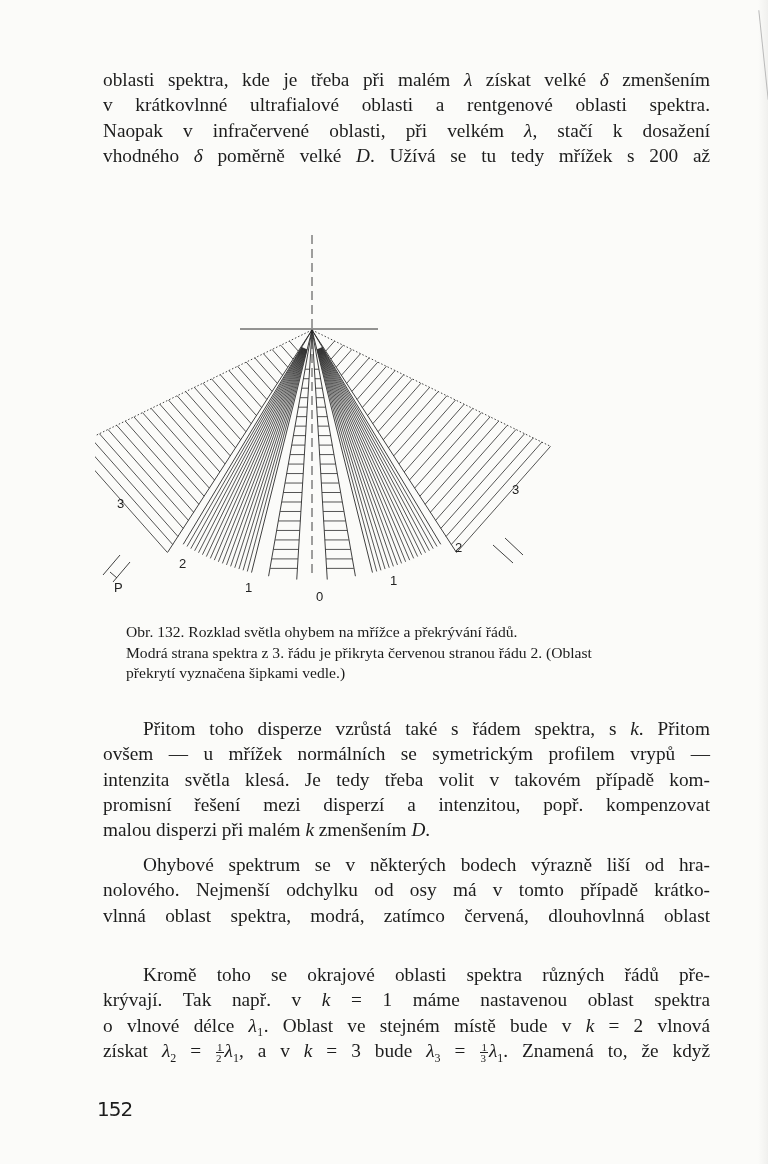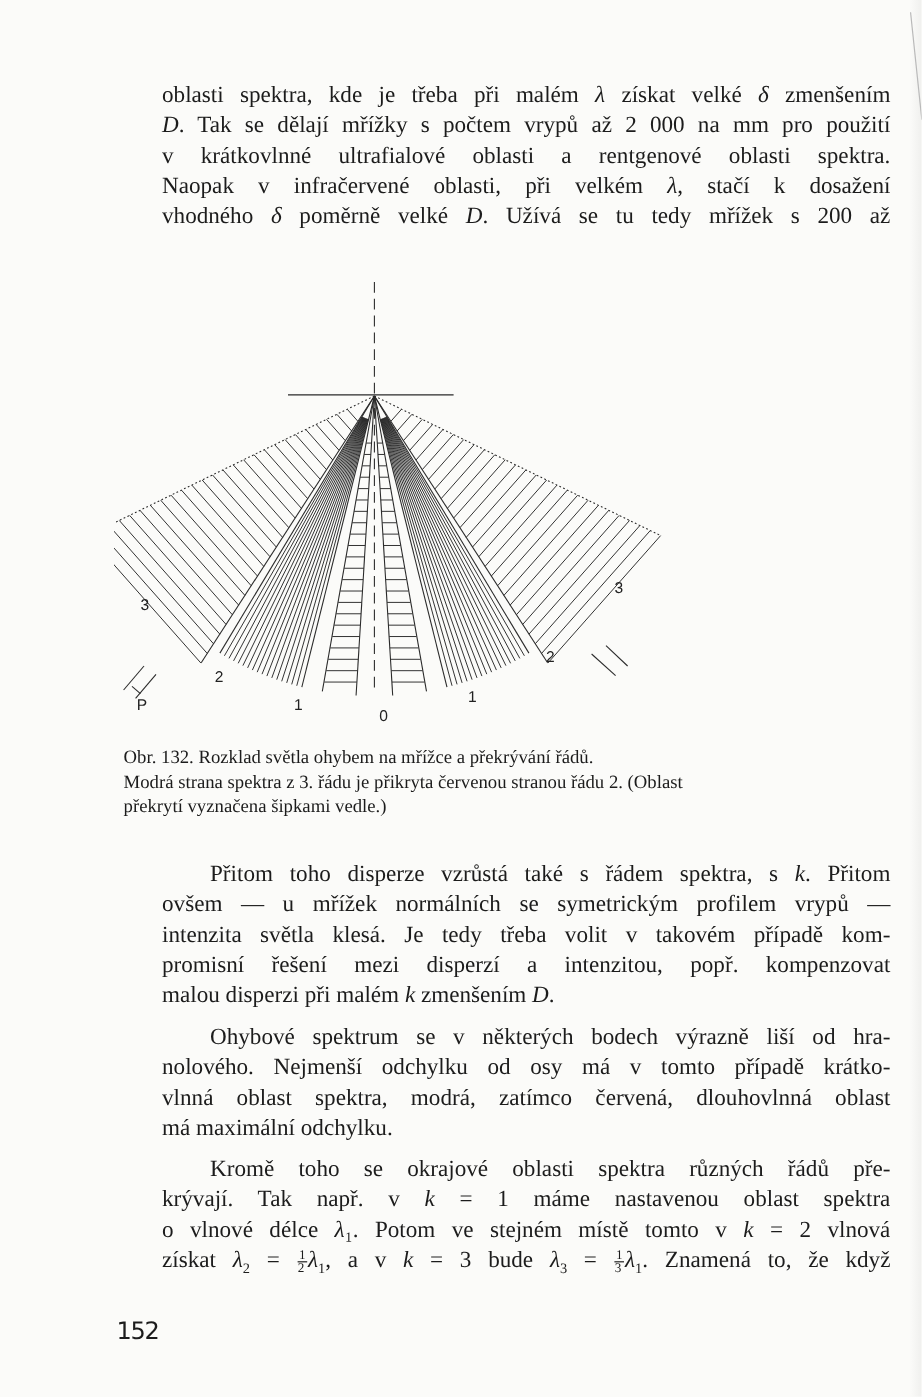--- a/index.html
+++ b/index.html
@@ -3,49 +3,48 @@
   <meta charset="utf-8">
   <style>
     html, body { margin: 0; padding: 0; }
     body {
       width: 768px; height: 1164px; background: #fbfbf9; position: relative; overflow: hidden;
       font-family: "Liberation Serif", "DejaVu Serif", serif; color: #1c1c1c;
     }
     .page-edge { position: absolute; right: 0; top: 0; width: 10px; height: 1164px;
       background: linear-gradient(to right, #fbfbf9, #f0f0ee); }
     .page-edge-line { position: absolute; right: 4px; top: 10px; width: 1px; height: 90px; background: #b9b9b9; transform: rotate(-6deg); }
-    .text-block { position: absolute; left: 103px; width: 607px; font-size: 19.3px; line-height: 25.3px; margin-left: 32px; }
+    .text-block { position: absolute; left: 103px; width: 607px; font-size: 19.3px; line-height: 25.3px; }
     .justline { display: block; text-align: justify; text-align-last: justify; white-space: nowrap; }
     .lastline { display: block; text-align: left; }
     .indentline { padding-left: 40px; }
     #para1 { top: 67px; }
     #figure { position: absolute; left: 95px; top: 230px; width: 460px; height: 380px; }
     #caption { position: absolute; left: 103px; top: 622px; width: 607px; font-size: 15.6px; line-height: 20.5px; }
-    #caption .line { display: block; white-space: nowrap; }
+    #caption .line { display: block; white-space: nowrap; margin-left: 23px; }
     #para2 { top: 716px; }
     #para3 { top: 852px; }
     #para4 { top: 962px; }
     i { font-style: italic; }
     #page-number { position: absolute; left: 97px; top: 1097px; font-family: "DejaVu Sans", "Liberation Sans", sans-serif; font-weight: normal; font-size: 20px; letter-spacing: -1px; }
     .fig-label { font-family: "Liberation Sans", "DejaVu Sans", sans-serif; font-size: 13px; fill: #222; }
     .frac { display: inline-block; vertical-align: middle; font-size: 11px; line-height: 10px; text-align: center; margin: 0 1px; }
     .frac span { display: block; }
     .frac .num { border-bottom: 1px solid #222; padding: 0 1px; }
     sub { font-size: 12px; }
   </style>
 </head>
 <body>
 
 <div class="page-edge">
     <div class="page-edge-line"></div>
   </div>
 
 <div class="text-block" id="para1">
     <span class="justline"><span>oblasti spektra, kde je třeba při malém </span><i>λ</i><span> získat velké </span><i>δ</i><span> zmenšením</span></span>
-    <span class="justline"><span></span><i>D</i><span>. Tak se dělají mřížky s počtem vrypů až 2 000 na mm pro použití</span></span>
     <span class="justline"><span>v krátkovlnné ultrafialové oblasti a rentgenové oblasti spektra.</span></span>
     <span class="justline"><span>Naopak v infračervené oblasti, při velkém </span><i>λ</i><span>, stačí k dosažení</span></span>
     <span class="justline"><span>vhodného </span><i>δ</i><span> poměrně velké </span><i>D</i><span>. Užívá se tu tedy mřížek s 200 až</span></span>
   </div>
 
 <svg id="figure" viewBox="0 0 460 380" xmlns="http://www.w3.org/2000/svg">
   <g id="fig-lines">
       <line x1="217" y1="5" x2="217" y2="100" stroke="#2a2a2a" stroke-width="0.9" stroke-dasharray="9 5"></line>
       <line x1="217" y1="110" x2="217" y2="348" stroke="#2a2a2a" stroke-width="0.9" stroke-dasharray="9 5"></line>
       <line x1="145" y1="99" x2="283" y2="99" stroke="#2a2a2a" stroke-width="1"></line>
@@ -215,25 +214,24 @@
     <span class="justline indentline"><span>Přitom toho disperze vzrůstá také s řádem spektra, s </span><i>k</i><span>. Přitom</span></span>
     <span class="justline"><span>ovšem — u mřížek normálních se symetrickým profilem vrypů —</span></span>
     <span class="justline"><span>intenzita světla klesá. Je tedy třeba volit v takovém případě kom-</span></span>
     <span class="justline"><span>promisní řešení mezi disperzí a intenzitou, popř. kompenzovat</span></span>
     <span class="lastline"><span>malou disperzi při malém </span><i>k</i><span> zmenšením </span><i>D</i><span>.</span></span>
   </div>
 <div class="text-block" id="para3">
     <span class="justline indentline"><span>Ohybové spektrum se v některých bodech výrazně liší od hra-</span></span>
     <span class="justline"><span>nolového. Nejmenší odchylku od osy má v tomto případě krátko-</span></span>
     <span class="justline"><span>vlnná oblast spektra, modrá, zatímco červená, dlouhovlnná oblast</span></span>
-    <span class="lastline"><span>má maximální odchylku.</span></span>
   </div>
 
 <div class="text-block" id="para4">
   <div id="para4-lines">
       <span class="justline indentline"><span>Kromě toho se okrajové oblasti spektra různých řádů pře-</span></span>
       <span class="justline"><span>krývají. Tak např. v </span><i>k</i><span> = 1 máme nastavenou oblast spektra</span></span>
-      <span class="justline"><span>o vlnové délce </span><i>λ</i><span>₁. Potom ve stejném místě tomto v </span><i>k</i><span> = 2 vlnová</span></span>
+      <span class="justline"><span>o vlnové délce </span><i>λ</i><span>₁. Oblast ve stejném místě bude v </span><i>k</i><span> = 2 vlnová</span></span>
     </div>
   <span class="justline"><span>získat </span><i>λ</i><sub>2</sub><span> = </span><span class="frac"><span class="num">1</span><span>2</span></span><i>λ</i><sub>1</sub><span>, a v </span><i>k</i><span> = 3 bude </span><i>λ</i><sub>3</sub><span> = </span><span class="frac"><span class="num">1</span><span>3</span></span><i>λ</i><sub>1</sub><span>. Znamená to, že když</span></span>
 </div>
 
 <div id="page-number">152</div>
 
 </body></html>

